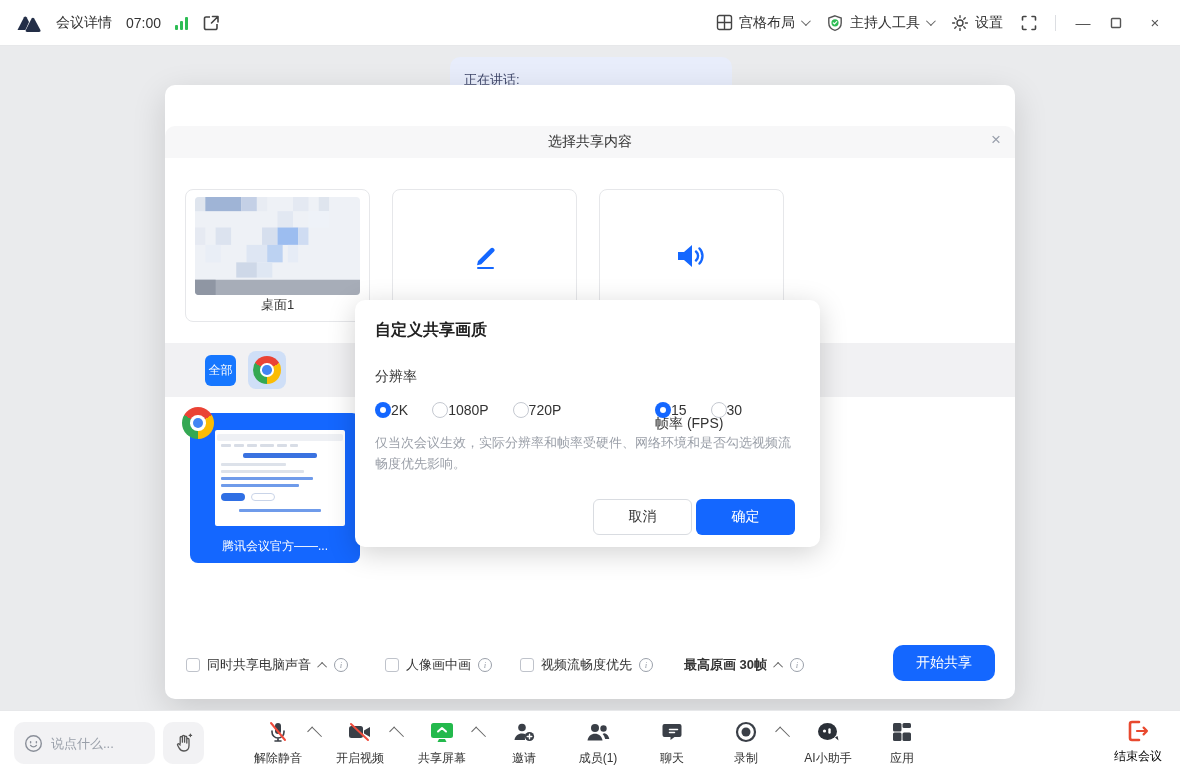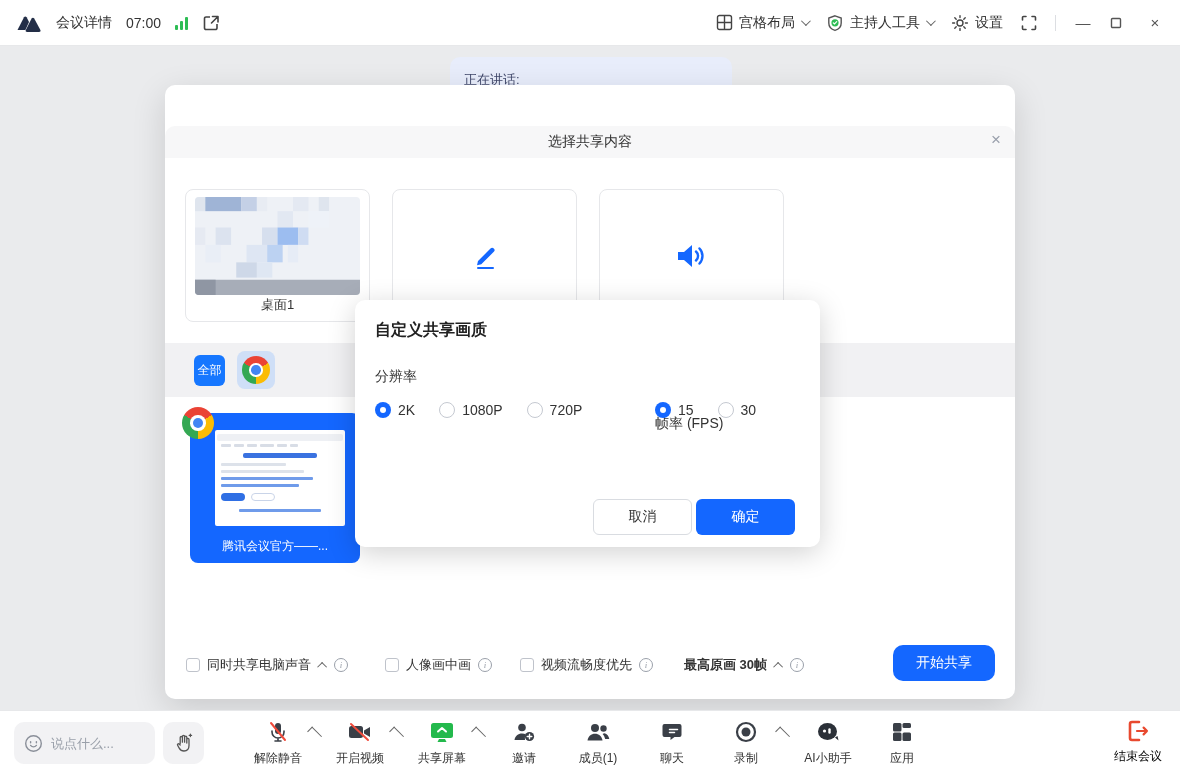--- a/index.html
+++ b/index.html
@@ -44,21 +44,21 @@
   .tab.active { background:#fff; box-shadow:0 1px 3px rgba(0,0,0,.08); }
   .docs-ic { width:16px; height:16px; border-radius:50%; background:#2a6bf2; color:#fff; display:flex;
     align-items:center; justify-content:center; font-size:10px; font-weight:bold; }
 
   .cards { position:absolute; left:20px; top:104px; display:flex; gap:22px; }
   .card { width:185px; height:133px; background:#fff; border:1px solid #e6e7ea; border-radius:8px; position:relative; }
   .card .thumbwrap { position:absolute; left:9px; right:9px; top:7px; height:98px; border-radius:4px; overflow:hidden; }
   .card .cap { position:absolute; bottom:7px; left:0; right:0; text-align:center; font-size:13px; color:#333; }
   .card .bigicon { position:absolute; left:0; right:0; top:0; bottom:0; display:flex; align-items:center; justify-content:center; }
 
-  .filterstrip { position:absolute; left:0; right:0; top:258px; height:54px; background:#f1f1f3; display:flex; align-items:center; padding-left:29px; gap:12px; }
+  .filterstrip { position:absolute; left:0; right:0; top:258px; height:54px; background:#f1f1f3; display:flex; align-items:center; padding-left:40px; gap:12px; }
   .badge-all { width:31px; height:31px; border-radius:6px; background:#1677ff; color:#fff; font-size:12px;
     display:flex; align-items:center; justify-content:center; }
   .chrome-filter { width:38px; height:38px; border-radius:8px; background:#cfdff7; display:flex; align-items:center; justify-content:center; }
 
   .chrome-logo { border-radius:50%; position:relative;
     background:conic-gradient(from -60deg,#ea4335 0 120deg,#fbbc05 0 240deg,#34a853 0 360deg); }
   .chrome-logo::before { content:""; position:absolute; inset:26%; background:#fff; border-radius:50%; }
   .chrome-logo::after { content:""; position:absolute; inset:33%; background:#4285f4; border-radius:50%; }
 
   .winthumb { position:absolute; left:25px; top:328px; width:170px; height:150px; background:#1467ff;
@@ -87,21 +87,21 @@
   .start-share { position:absolute; right:20px; top:560px; width:102px; height:36px; }
 
   
   .popup { position:absolute; left:355px; top:254px; width:465px; height:247px; background:#fff; border-radius:10px;
     box-shadow:0 6px 28px rgba(0,0,0,.18); z-index:3; padding:20px; }
   .pp-title { font-size:16px; font-weight:bold; color:#222; }
   .pp-grid { position:relative; margin-top:26px; }
   .pp-label { font-size:14px; color:#333; }
   .pp-label.fps { position:absolute; left:280px; top:0;margin-top:48px; }
   .pp-radios { display:flex; align-items:center; margin-top:16px; font-size:14px; }
-  .radio-item { display:flex; align-items:center; gap:7px; margin-right:24px; }
+  .radio-item { display:flex; align-items:center; margin-right:24px; }
   .radio { width:16px; height:16px; border-radius:50%; border:1.5px solid #c5c9d1; background:#fff; position:relative; }
   .radio.on { border:none; background:#1467ff; }
   .radio.on::after { content:""; position:absolute; left:5px; top:5px; width:6px; height:6px; border-radius:50%; background:#fff; }
   .rg-fps { position:absolute; left:280px; top:0; display:flex; }
   .pp-note { margin-top:14px; width:424px; font-size:13px; color:#9a9fa8; line-height:1.65; }
   .pp-btns { position:absolute; right:25px; bottom:12px; display:flex; gap:4px; }
   .pp-btn { width:99px; height:36px; border-radius:6px; font-size:14px; display:flex; align-items:center; justify-content:center; }
   .pp-btn.cancel { background:#fff; border:1px solid #d9dce1; color:#333; }
 
   
@@ -343,20 +343,21 @@
               <span class="radio on"></span>
               <span>15</span>
             </span>
             <span class="radio-item">
               <span class="radio"></span>
               <span>30</span>
             </span>
           </span>
         </div>
       </div>
+      <div class="pp-note">仅当次会议生效，实际分辨率和帧率受硬件、网络环境和是否勾选视频流畅度优先影响。</div>
       <div class="pp-btns">
         <button class="pp-btn cancel">取消</button>
         <button class="pp-btn btn-primary">确定</button>
       </div>
     </section>
   </div>
 
   <footer class="toolbar">
     <div class="chatpill">
       <span>

